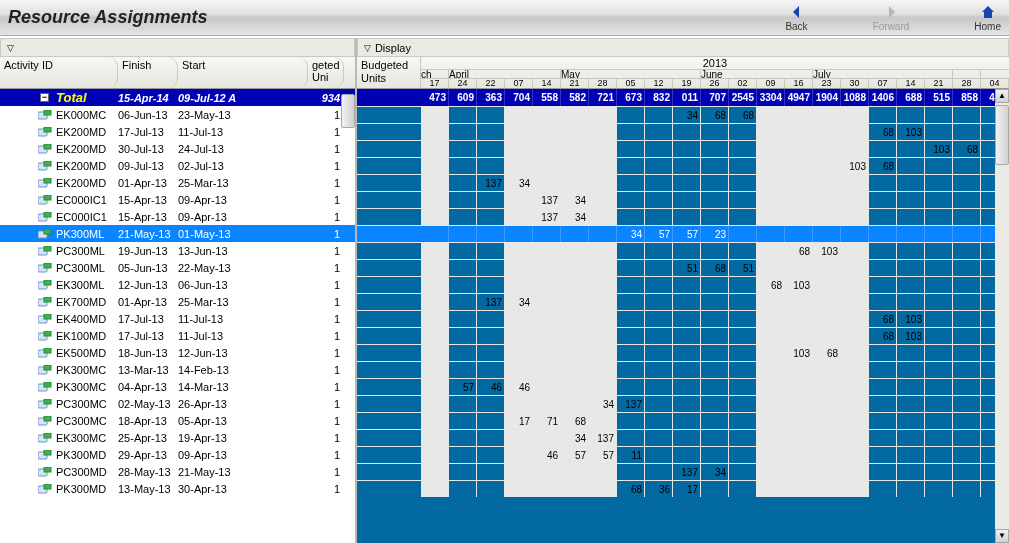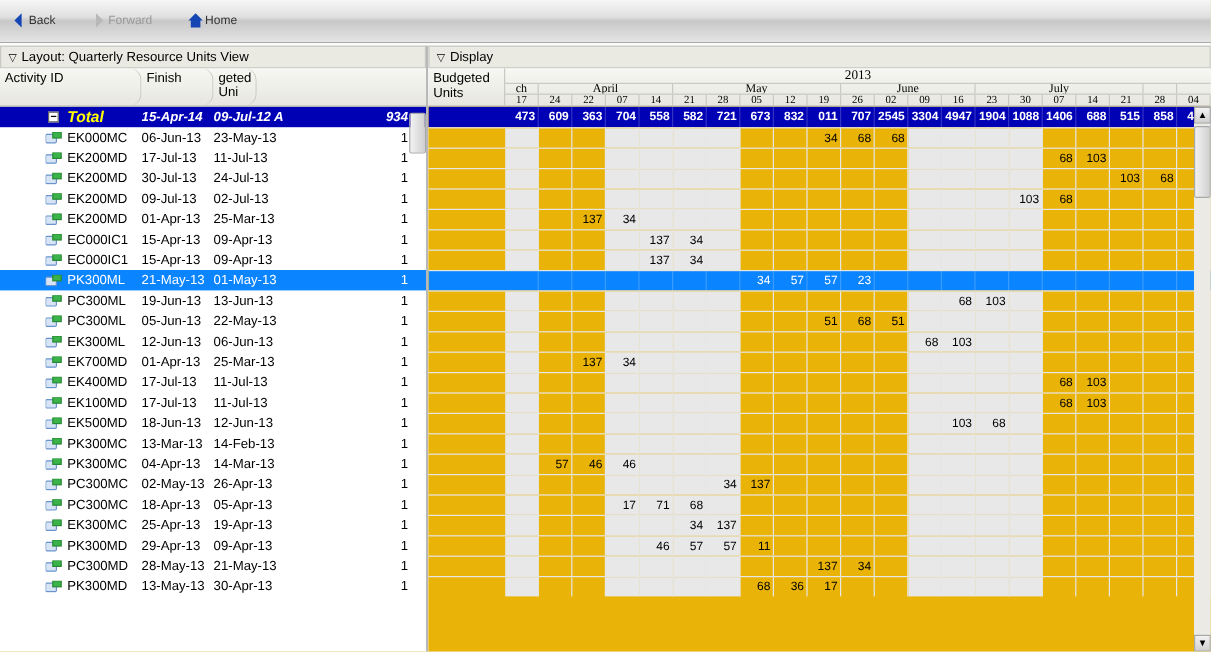--- a/index.html
+++ b/index.html
@@ -21,21 +21,21 @@
   justify-content: space-between;
   padding: 0 8px;
 }
 .titlebar h1 {
   font-size: 18px;
   font-style: italic;
   font-weight: bold;
   color: #222;
 }
 .nav-buttons { display: flex; gap: 28px; text-align: center; }
-.nav-btn { display: flex; flex-direction: row; align-items: center; font-size: 10px; color: #333; cursor: default; }
+.nav-btn { display: flex; flex-direction: column; align-items: center; font-size: 10px; color: #333; cursor: default; margin-left: 37px; }
 .nav-btn.disabled { color: #9a9a9a; }
 .nav-btn svg { width: 16px; height: 16px; margin-bottom: 1px; }
 .main {
   display: flex;
   height: calc(100% - 36px);
   border-top: 2px solid #fff;
 }
 .pane-left { width: 360px; background: #fff; border-right: 2px solid #b8b8b8; display: flex; flex-direction: column; }
 .pane-right { flex: 1; background: #fff; display: flex; flex-direction: column; position:relative; }
 .layout-bar { height: 19px; background: #eaeae3; font-size: 11px; padding: 2px 6px; display: flex; align-items: center; border: 1px solid #c9c9c3; }
@@ -51,44 +51,45 @@
 .cell-activity { width: 62px; white-space: nowrap; overflow: hidden; }
 .cell-finish { width: 60px; white-space: nowrap; overflow: hidden; }
 .cell-start { width: 130px; white-space: nowrap; overflow: hidden; }
 .cell-bunits { width: 36px; text-align: right; padding-right: 4px; }
 .minus-box { display:inline-block; width: 9px; height: 9px; border: 1px solid #666; background:#fff; color:#000; font-size:9px; line-height:7px; text-align:center; margin-right:3px; }
 .ico { width: 14px; height: 10px; display:inline-block; }
 .row-svg svg { display:block; }
 
 .right-headers { display:flex; height: 32px; border-bottom:1px solid #999; background: linear-gradient(to bottom,#f7f7f3,#e7e7e0); }
 .budgeted-head { width: 64px; border-right:1px solid #c9c9c3; padding:2px 4px; font-size:11px; line-height:13px; }
-.timeline-head { flex:1; display:flex; flex-direction:column;font-family:Liberation Serif, serif; }
+.timeline-head { flex:1; display:flex; flex-direction:column; }
 .tl-year { height: 14px; text-align:center; border-bottom:1px solid #c9c9c3; font-size:11px; position:relative; }
 .tl-months { height: 9px; display:flex; border-bottom:1px solid #c9c9c3; }
-.tl-month { border-right:1px solid #c9c9c3; text-align:center; font-size:10px; overflow:hidden; white-space:nowrap; line-height:9px; }
+.tl-month { border-right:1px solid #c9c9c3; font-size:10px; overflow:hidden; white-space:nowrap; line-height:9px; }
 .tl-days { height: 9px; display:flex; }
 .tl-day { width: 28px; border-right:1px solid #c9c9c3; text-align:center; font-size:9px; line-height:9px; }
-.grid-right { flex:1; overflow:hidden; background:#eab308; position:relative; }
+.grid-right { flex:1; overflow:hidden; background:#0369a1; position:relative; }
 .grow { display:flex; height: 17px; align-items:center; border-top:1px solid #e6e6e6; }
 .grow:first-child { border-top:none; }
 .grow.total { background:#0000b5; color:#fff; font-weight:bold; }
 .grow.selected { background:#0a84ff; color:#fff; }
 .gcell-start { width: 64px; border-right:1px solid #e6e6e6; }
 .gcell { width: 28px; height:100%; border-right:1px solid #e6e6e6; text-align:right; padding-right:2px; font-size:10px; line-height:17px; }
 .gcell.shade { background:#e8e8e8; }
 .grow.total .gcell, .grow.selected .gcell { border-right-color: rgba(255,255,255,.2); background:transparent; }
 .scroll-knob-left { position:absolute; right:0; top:56px; width:14px; height:34px; background:linear-gradient(to right,#f2f2f2,#d0d0d0); border:1px solid #a8a8a8; border-radius:2px; }
 .scrollbar-right { position:absolute; right:0; top:51px; bottom:0; width:14px; background:#eceae5; }
 .scrollbar-knob { position:absolute; right:0; top:16px; width:14px; height:60px; background:linear-gradient(to right,#f2f2f2,#d0d0d0); border:1px solid #a8a8a8; border-radius:2px; }
 .scroll-arrow { position:absolute; width:14px; height:14px; background:linear-gradient(to bottom,#f2f2f2,#d0d0d0); border:1px solid #a8a8a8; font-size:8px; text-align:center; line-height:11px; }
 </style>
 </head>
 <body>
 
 <div class="titlebar">
+  <h1>Resource Assignments</h1>
   <div class="nav-buttons">
     <div class="nav-btn">
       <svg viewBox="0 0 16 16">
           <path d="M10 2 L4 8 L10 14 Z" fill="#1646b3"></path>
         </svg>
       <span>Back</span>
     </div>
     <div class="nav-btn disabled">
       <svg viewBox="0 0 16 16">
           <path d="M6 2 L12 8 L6 14 Z" fill="#b8b8b8"></path>
@@ -101,25 +102,25 @@
         </svg>
       <span>Home</span>
     </div>
   </div>
 </div>
 
 <div class="main">
   <div class="pane-left" style="position:relative;">
     <div class="layout-bar">
       <span class="chev">▽</span>
-      <span>Layout: Quarterly Resource Units View</span>
     </div>
     <div class="headers-left">
       <div class="head-cell" style="width:118px">Activity ID</div>
       <div class="head-cell" style="width:60px">Finish</div>
+      <div class="head-cell" style="width:130px">Start</div>
       <div class="head-cell" style="width:36px">geted Uni</div>
     </div>
     <div class="tbl-left" id="tbl-left">
         <div class="row total">
           <div class="cell-icon">
             <span class="minus-box">−</span>
           </div>
           <div class="cell-activity">Total</div>
           <div class="cell-finish">15-Apr-14</div>
           <div class="cell-start">09-Jul-12 A</div>

